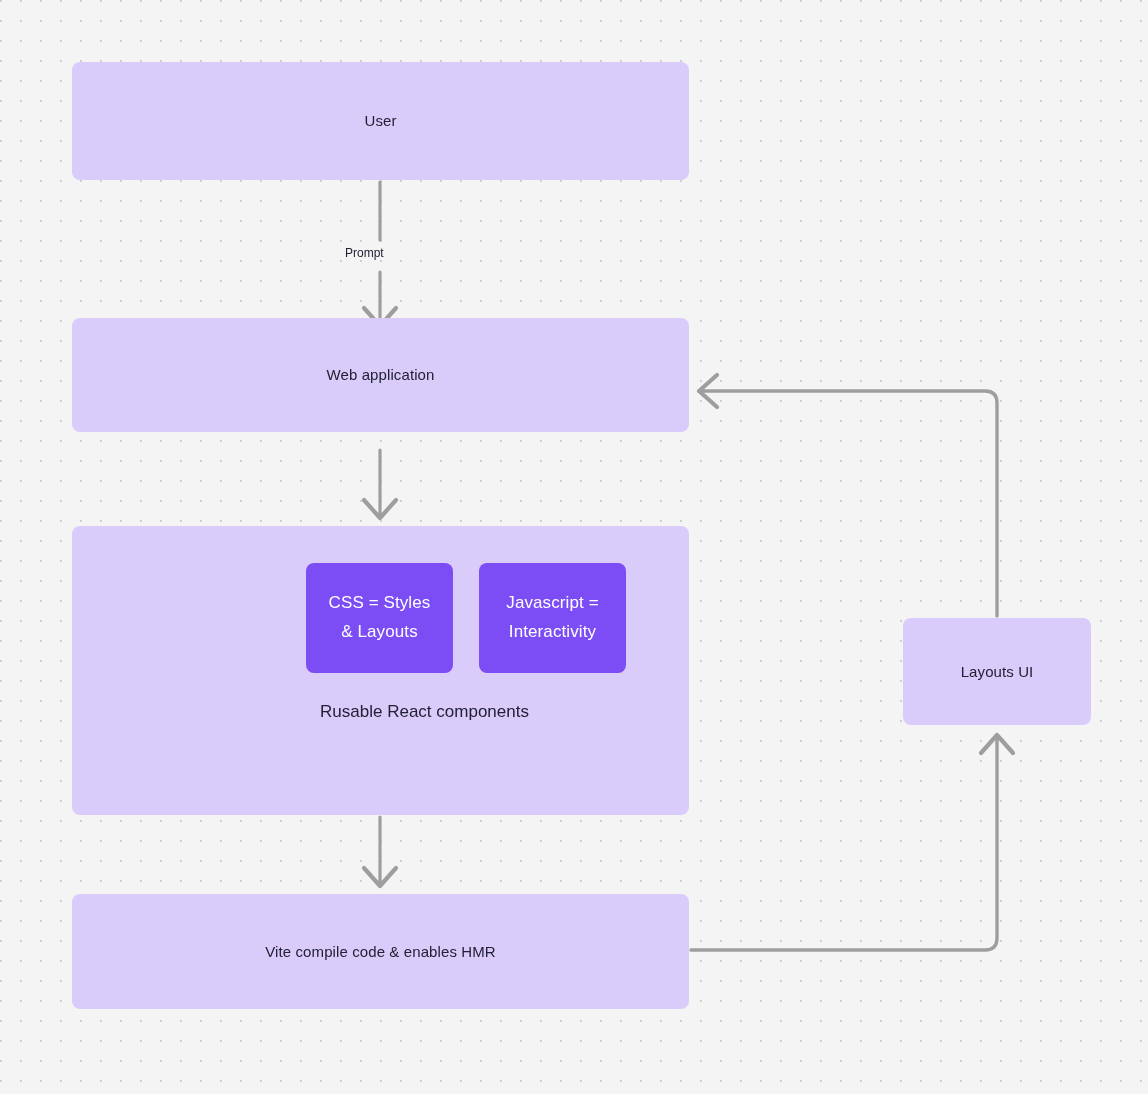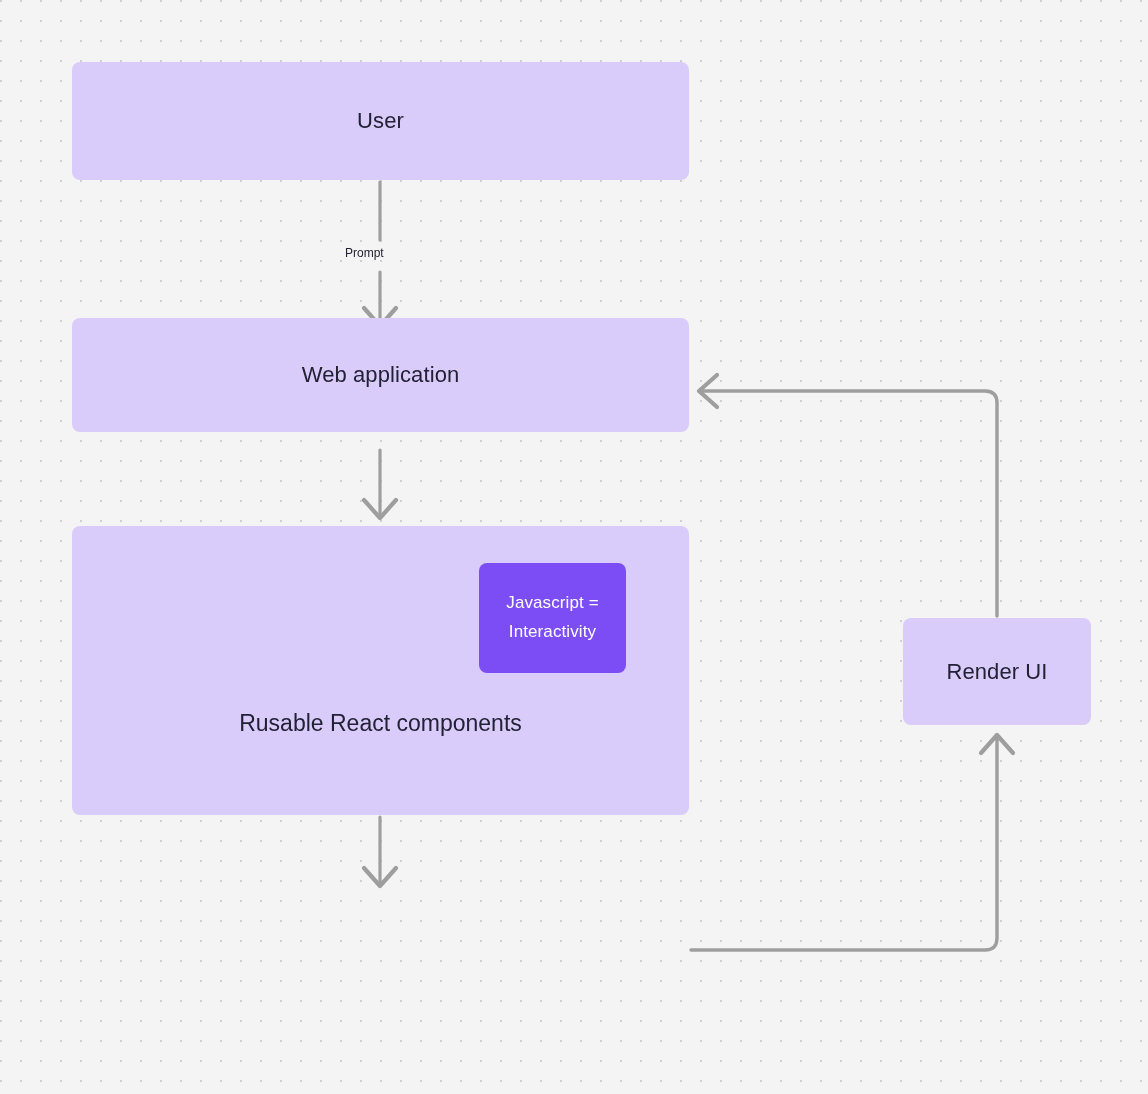--- a/index.html
+++ b/index.html
@@ -30,21 +30,21 @@
     align-items: center;
     justify-content: center;
     text-align: center;
     z-index: 3;
   }
   .node-light {
     background: #d9ccfa;
     color: #232135;
   }
   .node-label {
-    font-size: 22px;
+    font-size: 15px;
     line-height: 1.7;
     letter-spacing: 0.1px;
     white-space: pre-line;
     font-weight: 400;
   }
 
   #node-user        { left: 72px;  top: 62px;  width: 617px; height: 118px; }
   #node-webapp      { left: 72px;  top: 318px; width: 617px; height: 114px; }
   #node-components  { left: 72px;  top: 526px; width: 617px; height: 289px;
                       display: block; }
@@ -71,25 +71,26 @@
   }
   .chip .node-label { font-size: 17px; line-height: 1.68; }
 
   #chip-html { left: 64px;  top: 37px; width: 147px; height: 110px; }
   #chip-css  { left: 234px; top: 37px; width: 147px; height: 110px; }
   #chip-js   { left: 407px; top: 37px; width: 147px; height: 110px; }
 
   #components-caption {
     position: absolute;
     left: 0;
-    top: 184px;
+    top: 176px;
     width: 100%;
     text-align: center;
-    font-size: 23px;
+    font-size: 17px;
     color: #232135;
+    padding-left: 44px;
   }
 
   
   .edge-label {
     position: absolute;
     font-size: 12px;
     color: #232135;
     z-index: 4;
     white-space: nowrap;
   }
@@ -146,28 +147,35 @@
   <div class="edge-label" id="label-prompt">Prompt</div>
 
   <div id="node-webapp" class="node node-light">
     <span class="node-label">Web application</span>
   </div>
 
   <div id="node-components" class="node node-light">
     <div class="components-inner">
 
 
+      <div class="chip" id="chip-css">
+        <span class="node-label">CSS = Styles
+&amp; Layouts</span>
+      </div>
 
       <div class="chip" id="chip-js">
         <span class="node-label">Javascript =
 Interactivity</span>
       </div>
 
       <div id="components-caption">Rusable React components</div>
     </div>
   </div>
 
+  <div id="node-vite" class="node node-light">
+    <span class="node-label">Vite compile code &amp; enables HMR</span>
+  </div>
 
   <div id="node-render" class="node node-light">
-    <span class="node-label">Render UI</span>
+    <span class="node-label">Layouts UI</span>
   </div>
 
 </div>
 
 </body></html>

